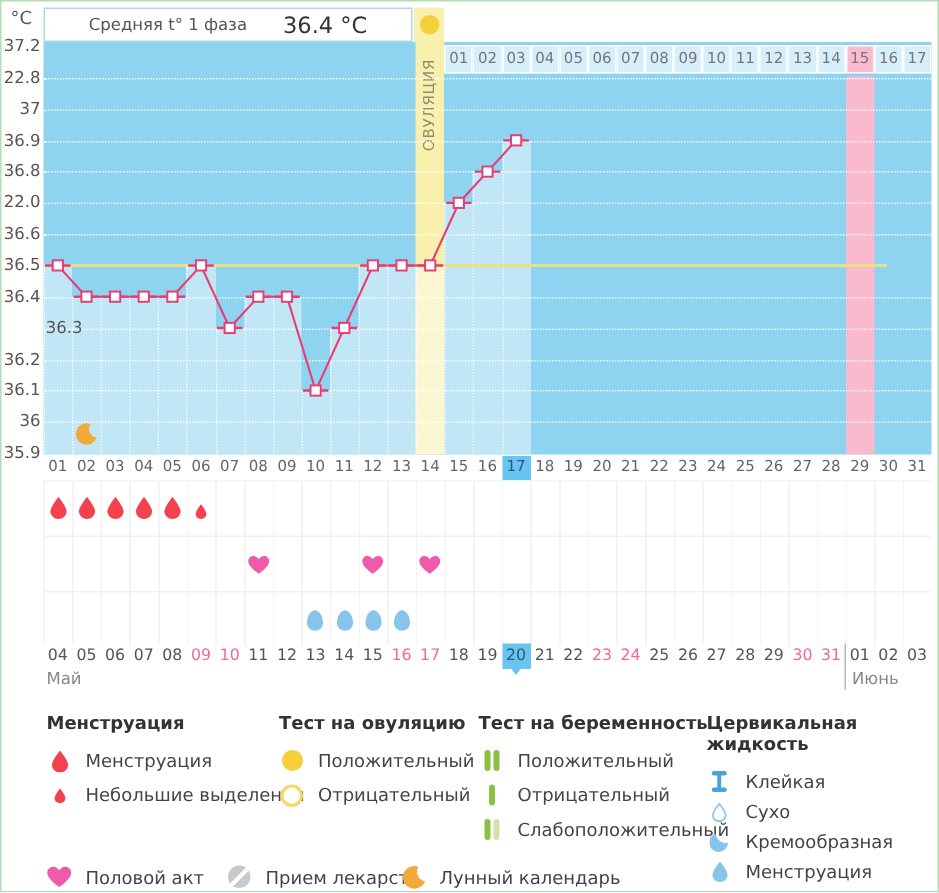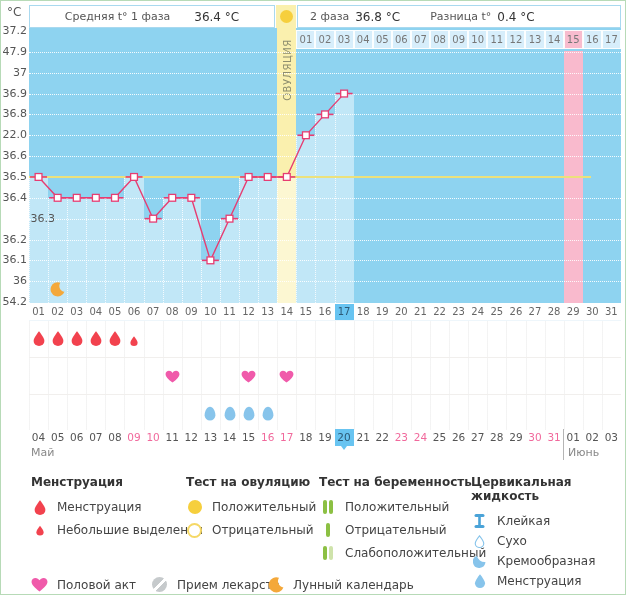--- a/index.html
+++ b/index.html
@@ -2,21 +2,21 @@
 <html><head>
 <meta charset="utf-8">
 <style>
   html,body{margin:0;padding:0;background:#fff;}
   body{font-family:"DejaVu Sans","Liberation Sans",sans-serif;}
   .frame{position:relative;width:626px;height:595px;box-sizing:border-box;border:1px solid #b7dab7;background:#fff;overflow:hidden;}
   .units{position:absolute;left:6px;top:4px;font-size:12px;color:#555;}
   .hbox{position:absolute;top:4px;height:23px;background:#fff;border:1px solid #a9d9ef;box-sizing:border-box;display:flex;align-items:center;font-size:11px;color:#555;}
   .hbox1{left:28px;width:246px;justify-content:center;gap:24px;}
   .hbox2{left:296px;width:324px;padding-left:12px;gap:6px;}
-  .hvalue{font-size:12px;color:#333;}
+  .hvalue{font-size:15px;color:#333;}
   .hl2{margin-left:24px;}
   .ovu-cell{position:absolute;left:275px;top:4px;width:20px;height:23px;background:#faf0ae;display:flex;align-items:center;justify-content:center;}
   .ovu-dot{width:13px;height:13px;border-radius:50%;background:#f6cf3d;}
   .ytick{position:absolute;left:0;width:26px;text-align:right;font-size:11px;color:#555;}
   #chart{position:absolute;left:28px;top:27px;width:592px;height:275px;background:#8ed3f0;overflow:hidden;}
   .grid{position:absolute;left:0;right:0;height:0;border-top:1px dotted rgba(255,255,255,.9);}
   .ovuband{position:absolute;top:0;bottom:0;background:#faf0ae;}
   .ovutext{position:absolute;left:50%;top:42px;transform:translate(-50%,-50%) rotate(-90deg);font-size:10px;color:#8e8e6e;white-space:nowrap;letter-spacing:.5px;}
   .pinkband{position:absolute;bottom:0;background:#f9bacd;}
   .ucol{position:absolute;bottom:0;background:rgba(255,255,255,.45);border-left:1px dotted rgba(255,255,255,.8);box-sizing:border-box;}
@@ -61,26 +61,20 @@
 
 <div class="frame">
   <div class="units">°C</div>
 
   <div class="hbox hbox1">
     <span>Средняя t° 1 фаза</span>
     <span class="hvalue">36.4 °C</span>
   </div>
   <div class="ovu-cell">
     <span class="ovu-dot"></span>
-  </div>
-  <div class="hbox hbox2">
-    <span>2 фаза</span>
-    <span class="hvalue">36.8 °C</span>
-    <span class="hl2">Разница t°</span>
-    <span class="hvalue">0.4 °C</span>
   </div>
 
   <div id="ylabels"></div>
   <div id="chart">
       <div class="ovuband" style="left: 248.258px; width: 19.0968px;">
         <div class="ovutext">ОВУЛЯЦИЯ</div>
       </div>
       <div class="pinkband" style="left: 534.71px; width: 19.0968px; top: 23px;"></div>
       <div class="ucol" style="left: 0px; width: 19.0968px; top: 148.95px;"></div>
       <div class="ucol" style="left: 19.0968px; width: 19.0968px; top: 169.8px;"></div>
@@ -440,26 +434,26 @@
   </div>
   <div class="xg" id="xg3">
     <span class="lgicon">
         <svg width="16" height="16" viewBox="0 0 16 16">
           <path class="c-moon" d="M11 0.8 A7.6 7.6 0 1 0 15.4 10.4 A6.2 6.2 0 0 1 11 0.8 Z"></path>
         </svg>
       </span>
     <span>Лунный календарь</span>
   </div>
 <div class="ytick" style="top: 23px;">37.2</div>
-    <div class="ytick" style="top: 43.85px;">47.9</div>
+    <div class="ytick" style="top: 43.85px;">22.8</div>
     <div class="ytick" style="top: 64.7px;">37</div>
     <div class="ytick" style="top: 85.55px;">36.9</div>
     <div class="ytick" style="top: 106.4px;">36.8</div>
     <div class="ytick" style="top: 127.25px;">22.0</div>
     <div class="ytick" style="top: 148.1px;">36.6</div>
     <div class="ytick" style="top: 168.95px;">36.5</div>
     <div class="ytick" style="top: 189.8px;">36.4</div>
     <div class="ytick" style="top: 210.65px; padding-left: 28px;">36.3</div>
     <div class="ytick" style="top: 231.5px;">36.2</div>
     <div class="ytick" style="top: 252.35px;">36.1</div>
     <div class="ytick" style="top: 273.2px;">36</div>
-    <div class="ytick" style="top: 294.05px;">54.2</div>
+    <div class="ytick" style="top: 294.05px;">35.9</div>
   </div>
 
 </body></html>

